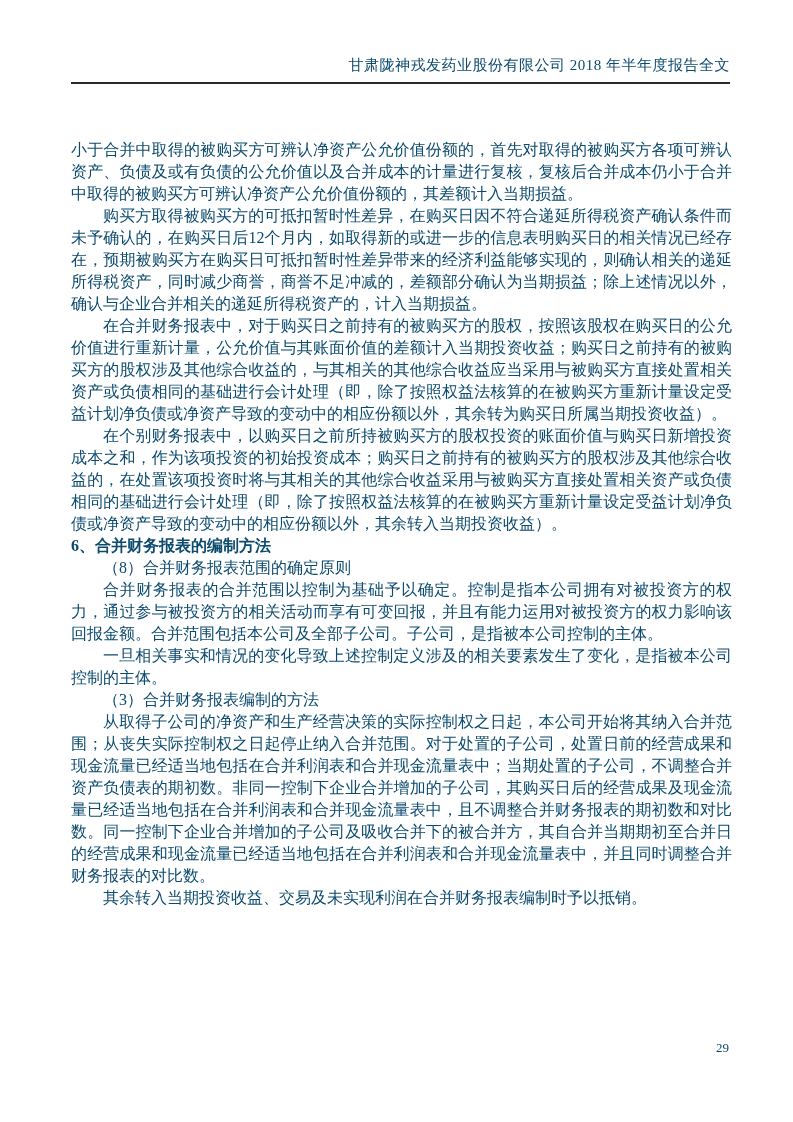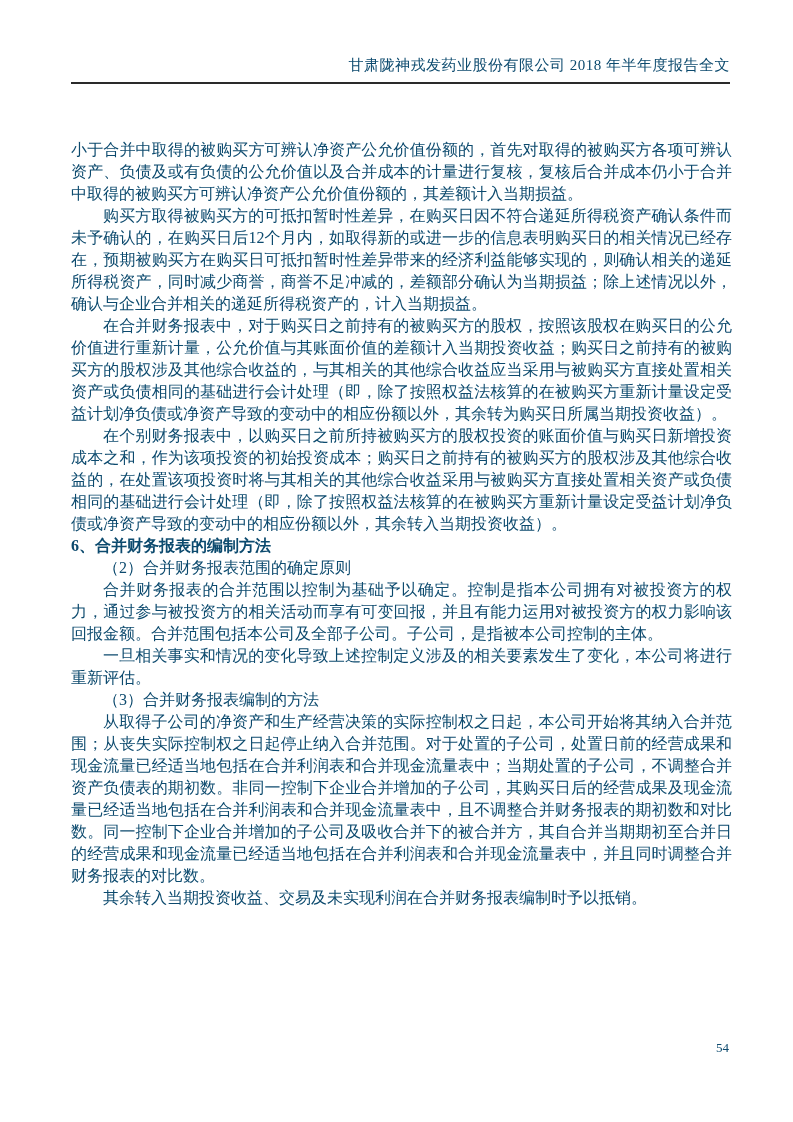--- a/index.html
+++ b/index.html
@@ -72,23 +72,23 @@
   </div>
 
   <div class="doc-body">
     <p>小于合并中取得的被购买方可辨认净资产公允价值份额的，首先对取得的被购买方各项可辨认资产、负债及或有负债的公允价值以及合并成本的计量进行复核，复核后合并成本仍小于合并中取得的被购买方可辨认净资产公允价值份额的，其差额计入当期损益。</p>
     <p class="ind">购买方取得被购买方的可抵扣暂时性差异，在购买日因不符合递延所得税资产确认条件而未予确认的，在购买日后12个月内，如取得新的或进一步的信息表明购买日的相关情况已经存在，预期被购买方在购买日可抵扣暂时性差异带来的经济利益能够实现的，则确认相关的递延所得税资产，同时减少商誉，商誉不足冲减的，差额部分确认为当期损益；除上述情况以外，确认与企业合并相关的递延所得税资产的，计入当期损益。</p>
     <p class="ind">在合并财务报表中，对于购买日之前持有的被购买方的股权，按照该股权在购买日的公允价值进行重新计量，公允价值与其账面价值的差额计入当期投资收益；购买日之前持有的被购买方的股权涉及其他综合收益的，与其相关的其他综合收益应当采用与被购买方直接处置相关资产或负债相同的基础进行会计处理（即，除了按照权益法核算的在被购买方重新计量设定受益计划净负债或净资产导致的变动中的相应份额以外，其余转为购买日所属当期投资收益）。</p>
     <p class="ind">在个别财务报表中，以购买日之前所持被购买方的股权投资的账面价值与购买日新增投资成本之和，作为该项投资的初始投资成本；购买日之前持有的被购买方的股权涉及其他综合收益的，在处置该项投资时将与其相关的其他综合收益采用与被购买方直接处置相关资产或负债相同的基础进行会计处理（即，除了按照权益法核算的在被购买方重新计量设定受益计划净负债或净资产导致的变动中的相应份额以外，其余转入当期投资收益）。</p>
 
     <p class="section-heading">6、合并财务报表的编制方法</p>
 
-    <p class="ind">（2）合并财务报表范围的确定原则</p>
+    <p class="ind">（8）合并财务报表范围的确定原则</p>
     <p class="ind">合并财务报表的合并范围以控制为基础予以确定。控制是指本公司拥有对被投资方的权力，通过参与被投资方的相关活动而享有可变回报，并且有能力运用对被投资方的权力影响该回报金额。合并范围包括本公司及全部子公司。子公司，是指被本公司控制的主体。</p>
-    <p class="ind">一旦相关事实和情况的变化导致上述控制定义涉及的相关要素发生了变化，本公司将进行重新评估。</p>
+    <p class="ind">一旦相关事实和情况的变化导致上述控制定义涉及的相关要素发生了变化，是指被本公司控制的主体。</p>
     <p class="ind">（3）合并财务报表编制的方法</p>
     <p class="ind">从取得子公司的净资产和生产经营决策的实际控制权之日起，本公司开始将其纳入合并范围；从丧失实际控制权之日起停止纳入合并范围。对于处置的子公司，处置日前的经营成果和现金流量已经适当地包括在合并利润表和合并现金流量表中；当期处置的子公司，不调整合并资产负债表的期初数。非同一控制下企业合并增加的子公司，其购买日后的经营成果及现金流量已经适当地包括在合并利润表和合并现金流量表中，且不调整合并财务报表的期初数和对比数。同一控制下企业合并增加的子公司及吸收合并下的被合并方，其自合并当期期初至合并日的经营成果和现金流量已经适当地包括在合并利润表和合并现金流量表中，并且同时调整合并财务报表的对比数。</p>
     <p class="ind">其余转入当期投资收益、交易及未实现利润在合并财务报表编制时予以抵销。</p>
   </div>
 
-  <div class="page-number">54</div>
+  <div class="page-number">29</div>
 
 </div>
 
 </body></html>

